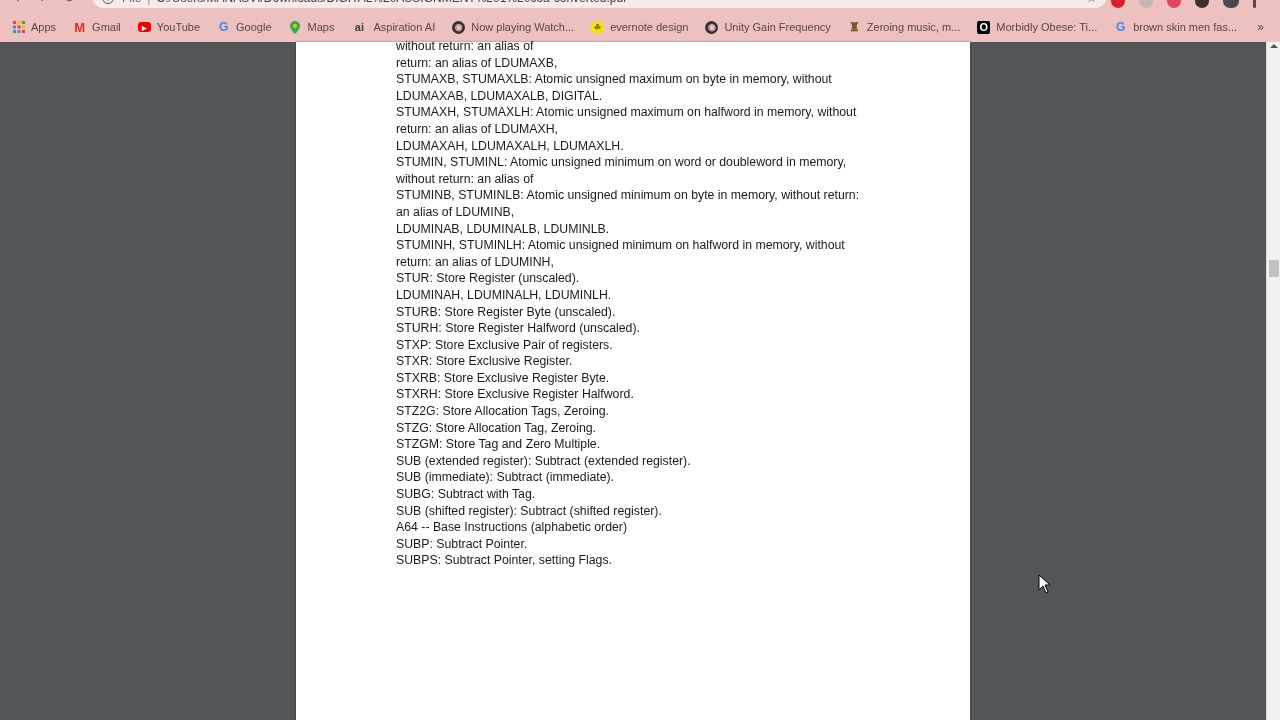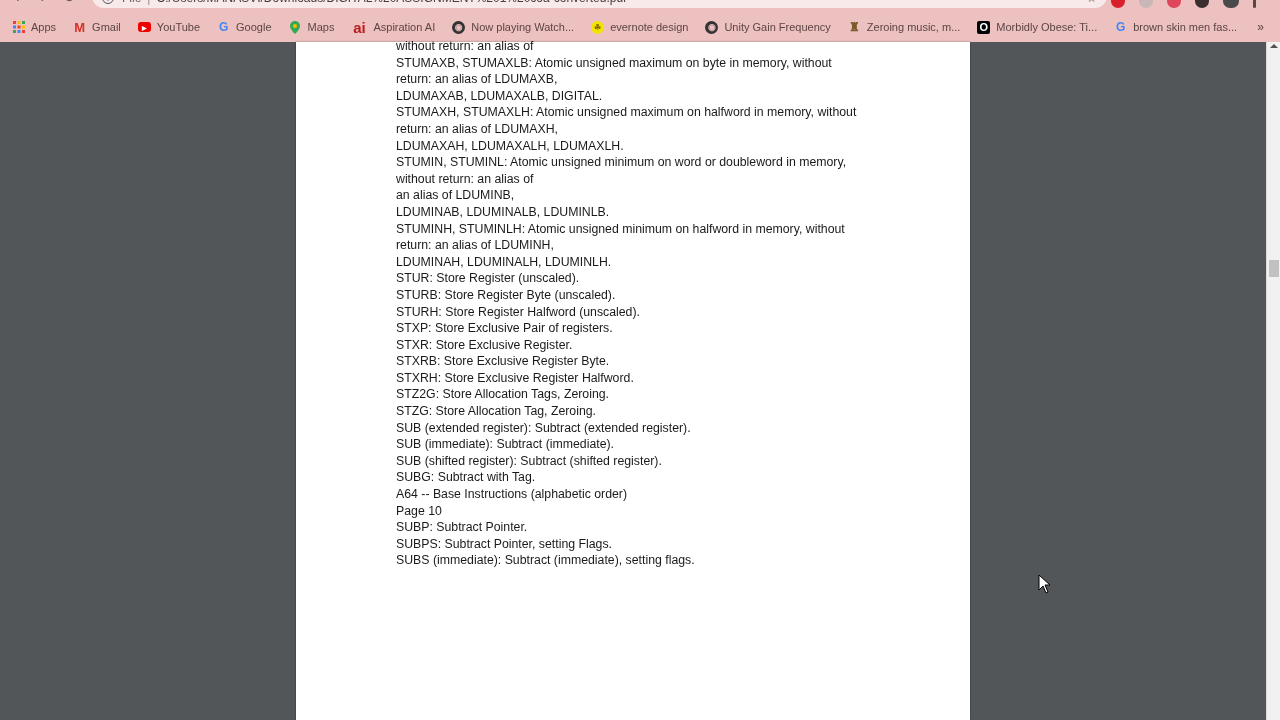--- a/index.html
+++ b/index.html
@@ -86,21 +86,21 @@
     <div class="bm">
       <span class="bm-ico">
         <svg width="10" height="13" viewBox="0 0 10 13">
             <path d="M5 0C2.2 0 0 2.2 0 5c0 3.5 5 8 5 8s5-4.5 5-8c0-2.8-2.2-5-5-5z" fill="#34a853"></path>
             <circle cx="5" cy="5" r="2" fill="#fbbc04"></circle>
           </svg>
       </span>
       <span>Maps</span>
     </div>
     <div class="bm">
-      <span class="bm-ico" style="color:#b91c1c;font-size:15px;width:16px">ai</span>
+      <span class="bm-ico" style="color:#404040;font-size:11px;width:16px">ai</span>
       <span>Aspiration AI</span>
     </div>
     <div class="bm">
       <span class="bm-ico" style="background:#333;border-radius:50%;color:#ecc1bf;font-size:9px">◉</span>
       <span>Now playing Watch...</span>
     </div>
     <div class="bm">
       <span class="bm-ico" style="background:#f4e300;border-radius:50%;color:#8a6d00;font-size:8px">☘</span>
       <span>evernote design</span>
     </div>
@@ -121,51 +121,51 @@
       <span>brown skin men fas...</span>
     </div>
     <span class="bm-more">»</span>
   </div>
 </div>
 
 <div class="viewer">
   <div class="page">
     <div class="page-text" id="page-text">
         <div>without return: an alias of</div>
+        <div>return: an alias of LDUMAXB,</div>
         <div>STUMAXB, STUMAXLB: Atomic unsigned maximum on byte in memory, without</div>
-        <div>return: an alias of LDUMAXB,</div>
         <div>LDUMAXAB, LDUMAXALB, DIGITAL.</div>
         <div>STUMAXH, STUMAXLH: Atomic unsigned maximum on halfword in memory, without</div>
         <div>return: an alias of LDUMAXH,</div>
         <div>LDUMAXAH, LDUMAXALH, LDUMAXLH.</div>
         <div>STUMIN, STUMINL: Atomic unsigned minimum on word or doubleword in memory,</div>
         <div>without return: an alias of</div>
+        <div>STUMINB, STUMINLB: Atomic unsigned minimum on byte in memory, without return:</div>
         <div>an alias of LDUMINB,</div>
         <div>LDUMINAB, LDUMINALB, LDUMINLB.</div>
         <div>STUMINH, STUMINLH: Atomic unsigned minimum on halfword in memory, without</div>
         <div>return: an alias of LDUMINH,</div>
+        <div>STUR: Store Register (unscaled).</div>
         <div>LDUMINAH, LDUMINALH, LDUMINLH.</div>
-        <div>STUR: Store Register (unscaled).</div>
         <div>STURB: Store Register Byte (unscaled).</div>
         <div>STURH: Store Register Halfword (unscaled).</div>
         <div>STXP: Store Exclusive Pair of registers.</div>
         <div>STXR: Store Exclusive Register.</div>
         <div>STXRB: Store Exclusive Register Byte.</div>
         <div>STXRH: Store Exclusive Register Halfword.</div>
         <div>STZ2G: Store Allocation Tags, Zeroing.</div>
         <div>STZG: Store Allocation Tag, Zeroing.</div>
+        <div>STZGM: Store Tag and Zero Multiple.</div>
         <div>SUB (extended register): Subtract (extended register).</div>
         <div>SUB (immediate): Subtract (immediate).</div>
+        <div>SUBG: Subtract with Tag.</div>
         <div>SUB (shifted register): Subtract (shifted register).</div>
-        <div>SUBG: Subtract with Tag.</div>
         <div>A64 -- Base Instructions (alphabetic order)</div>
-        <div>Page 10</div>
         <div>SUBP: Subtract Pointer.</div>
         <div>SUBPS: Subtract Pointer, setting Flags.</div>
-        <div>SUBS (immediate): Subtract (immediate), setting flags.</div>
       </div>
   </div>
 </div>
 
 <div class="scrollbar">
   <div class="scroll-up"></div>
   <div class="scroll-thumb"></div>
 </div>
 
 <svg class="cursor" viewBox="0 0 14 20">

